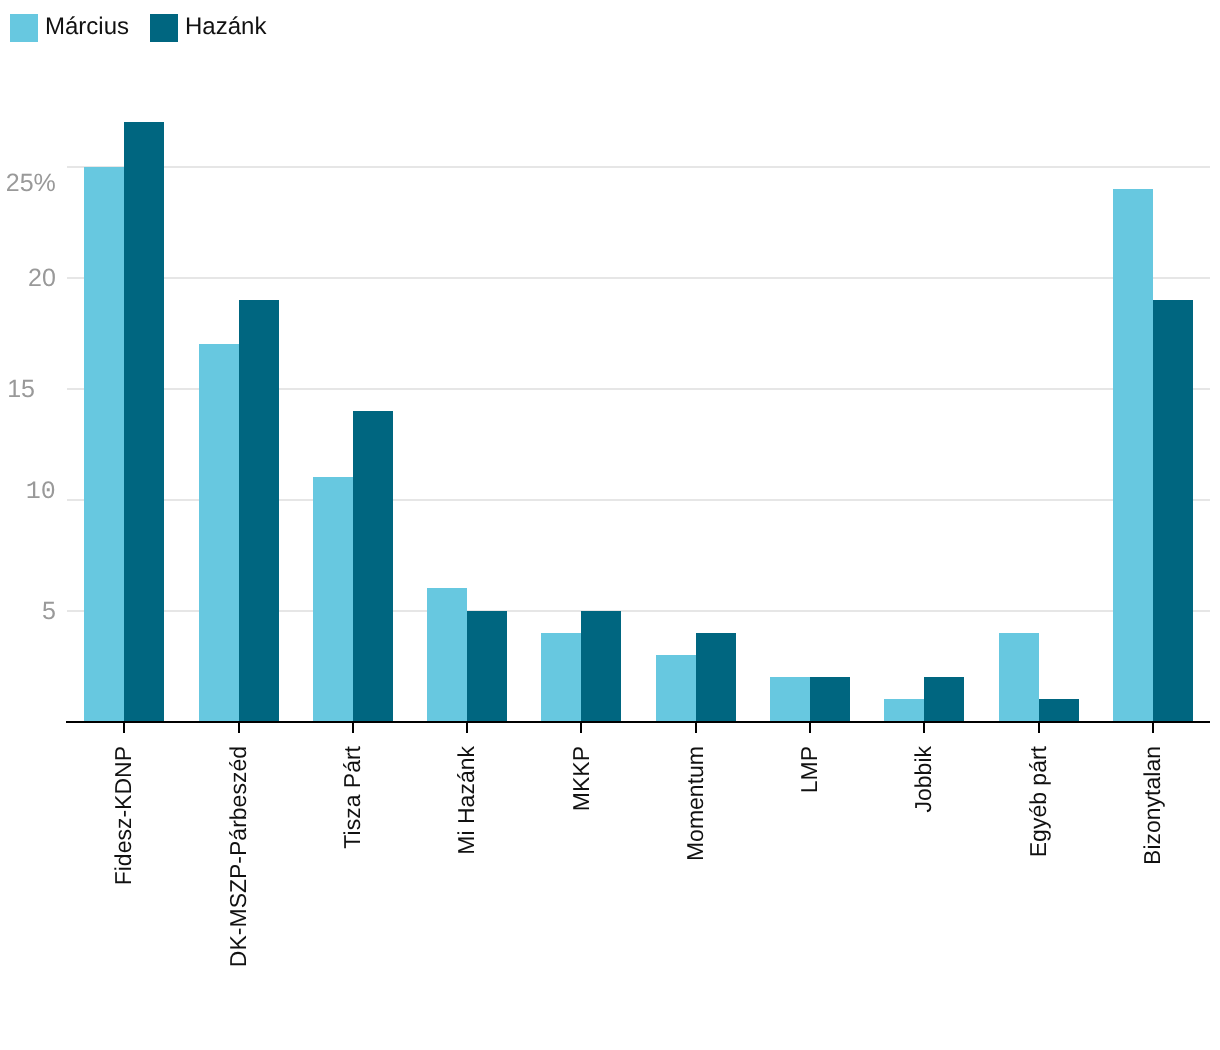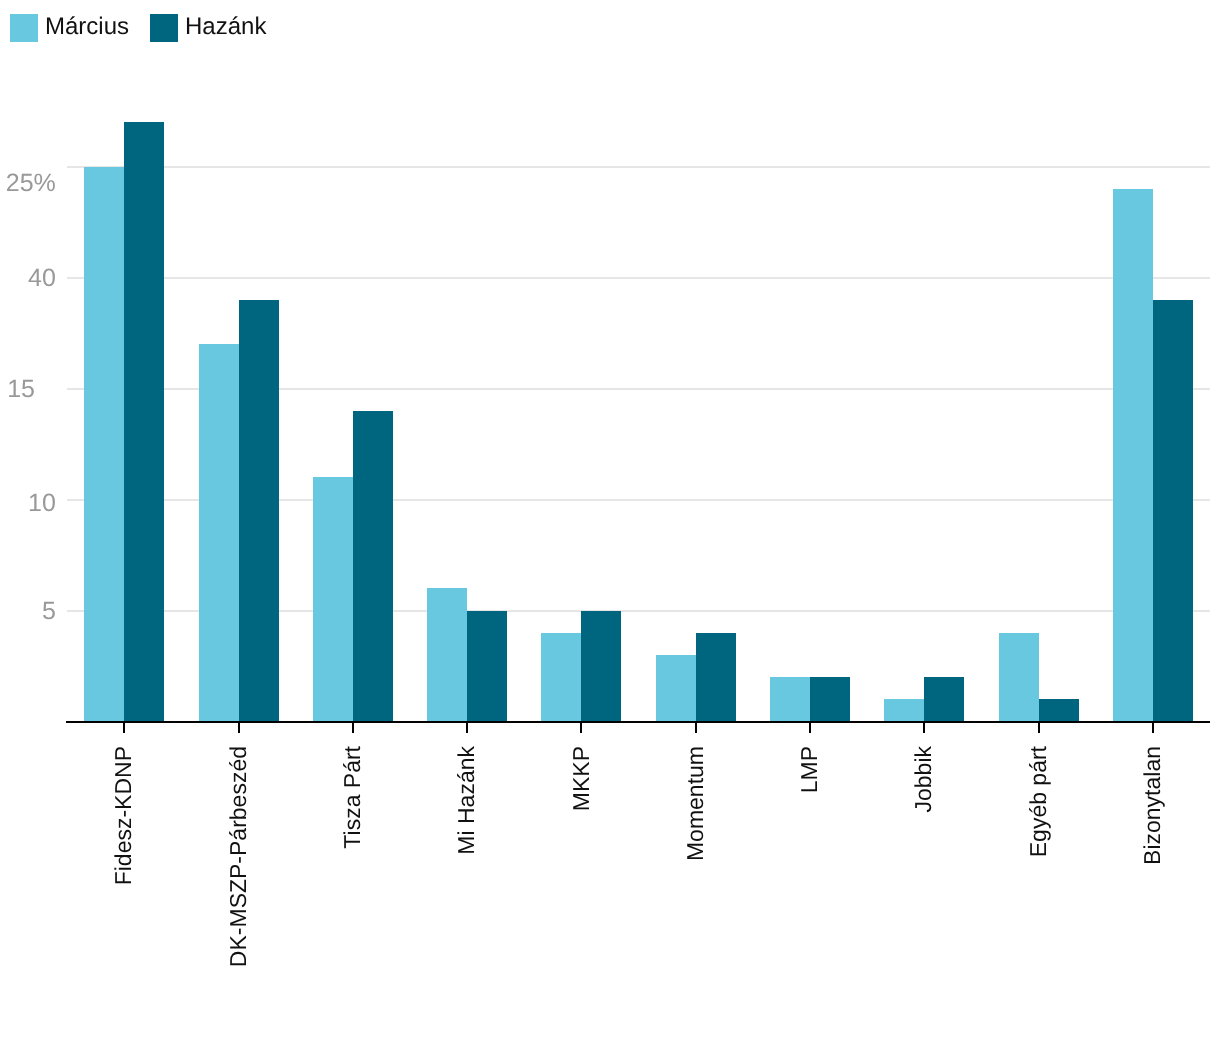--- a/index.html
+++ b/index.html
@@ -50,23 +50,23 @@
 
   <div class="grid-layer">
     <div class="gridline" style="left: 67.2px; top: 609.685px; width: 1142.8px;"></div>
     <div class="gridline" style="left: 67.2px; top: 498.67px; width: 1142.8px;"></div>
     <div class="gridline" style="left: 67.2px; top: 387.655px; width: 1142.8px;"></div>
     <div class="gridline" style="left: 67.2px; top: 276.64px; width: 1142.8px;"></div>
     <div class="gridline" style="left: 67.2px; top: 165.625px; width: 1142.8px;"></div>
   </div>
   <div class="ylabel-layer">
     <div class="ylabel" style="right: 1164.2px; top: 599.185px;">5</div>
-    <div class="ylabel" style="right: 1164.2px; top: 491px;">10</div>
+    <div class="ylabel" style="right: 1164.2px; top: 479px; font-family: Liberation Mono, monospace;">10</div>
     <div class="ylabel" style="right: 1185px; top: 377.155px; margin-left: 45px;">15</div>
-    <div class="ylabel" style="right: 1164.2px; top: 266.14px;">40</div>
+    <div class="ylabel" style="right: 1164.2px; top: 266.14px;">20</div>
     <div class="ylabel" style="right: 1164.2px; top: 171px;">25%</div>
   </div>
   <div class="bars-layer">
     <div class="bar-group">
       <div class="bar bar-a" style="background: rgb(103, 200, 224); left: 84.34px; top: 166.625px; height: 555.075px;"></div>
       <div class="bar bar-b" style="background: rgb(0, 102, 128); left: 124.34px; top: 122.219px; height: 599.481px;"></div>
     </div>
     <div class="bar-group">
       <div class="bar bar-a" style="background: rgb(103, 200, 224); left: 198.62px; top: 344.249px; height: 377.451px;"></div>
       <div class="bar bar-b" style="background: rgb(0, 102, 128); left: 238.62px; top: 299.843px; height: 421.857px;"></div>

